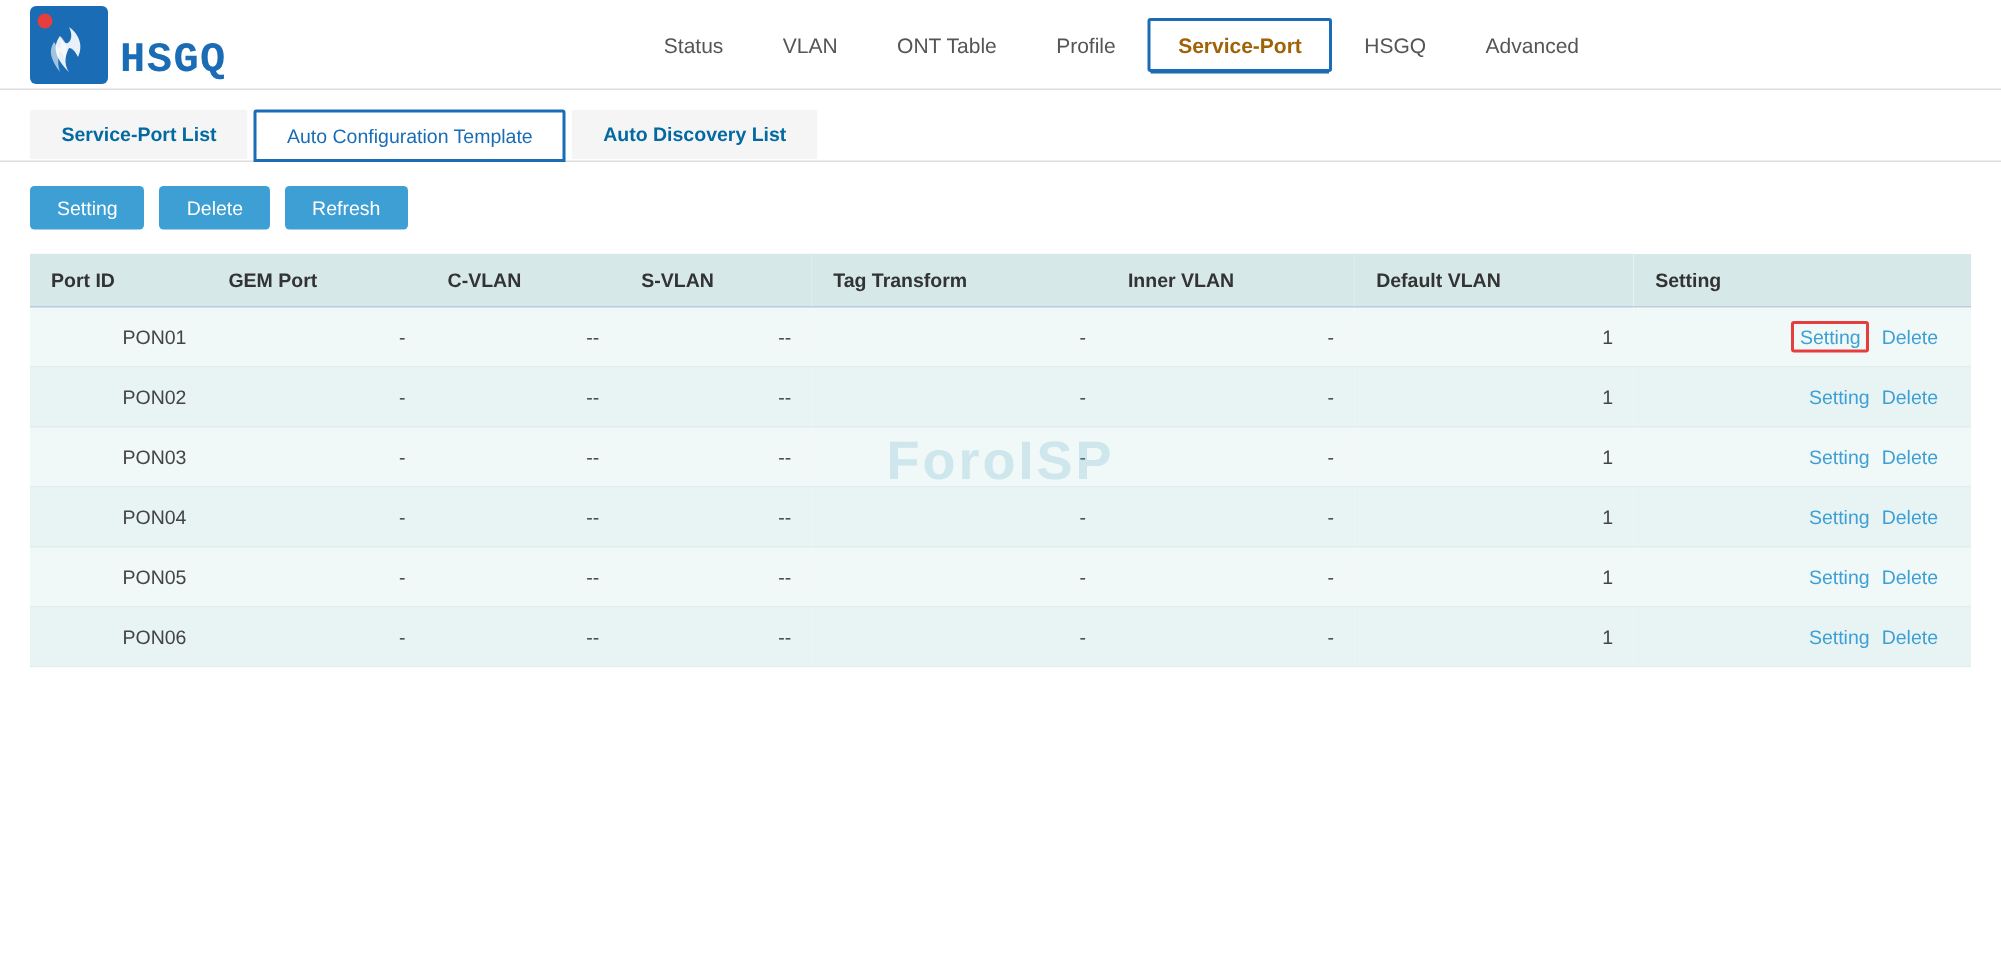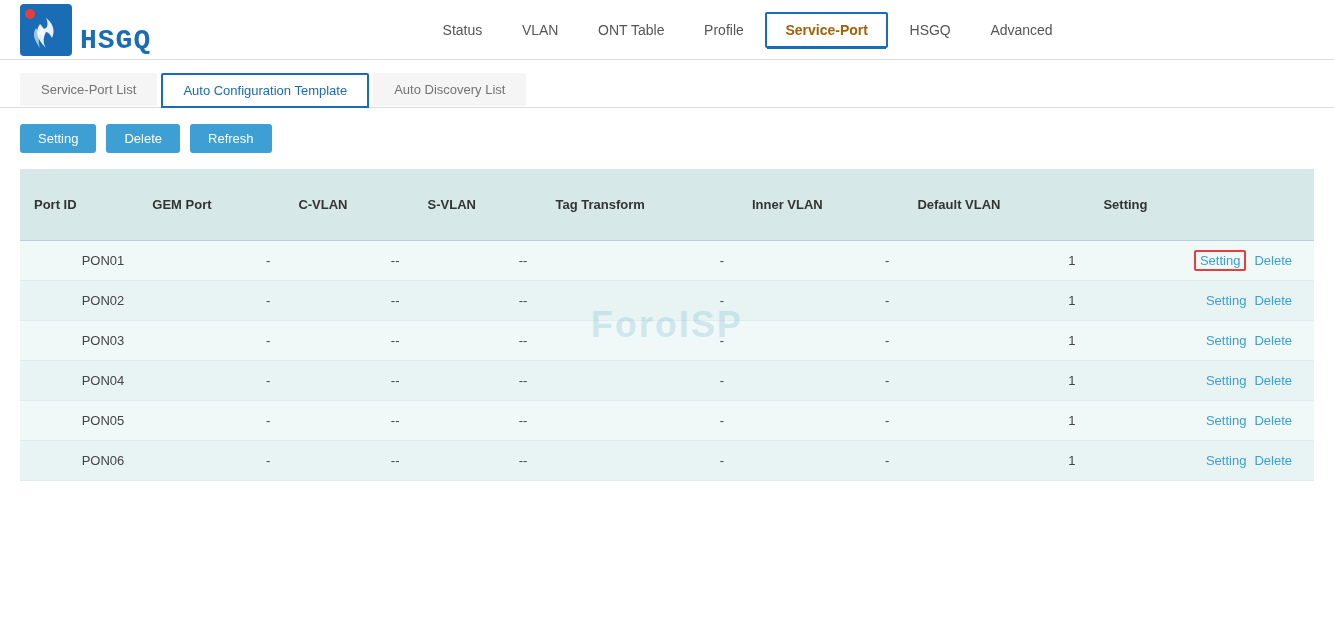--- a/index.html
+++ b/index.html
@@ -85,26 +85,27 @@
       display: flex;
       align-items: center;
       padding: 12px 20px 0 20px;
       border-bottom: 1px solid #ddd;
       gap: 2px;
       background: #fff;
     }
     .sub-tab {
       padding: 8px 20px;
       cursor: pointer;
-      color: #737373;
+      color: #0369a1;
       font-size: 13px;
       border: 1px solid transparent;
       border-radius: 2px 2px 0 0;
       background: #f5f5f5;
       margin-right: 2px;
+      font-weight: bold;
     }
     .sub-tab.active {
       color: #1a6cb5;
       border: 2px solid #1a6cb5;
       background: #fff;
       font-weight: 500;
       position: relative;
       bottom: -1px;
     }
 
@@ -131,21 +132,21 @@
     }
     table {
       width: 100%;
       border-collapse: collapse;
       background: #fff;
     }
     thead tr {
       background: #d6e8e8;
     }
     thead th {
-      padding: 28px 14px;
+      padding: 10px 14px;
       text-align: left;
       font-weight: 600;
       font-size: 13px;
       color: #333;
       border-bottom: 1px solid #bcd;
       white-space: nowrap;
     }
     tbody tr {
       border-bottom: 1px solid #e0eded;
       text-align: right;

